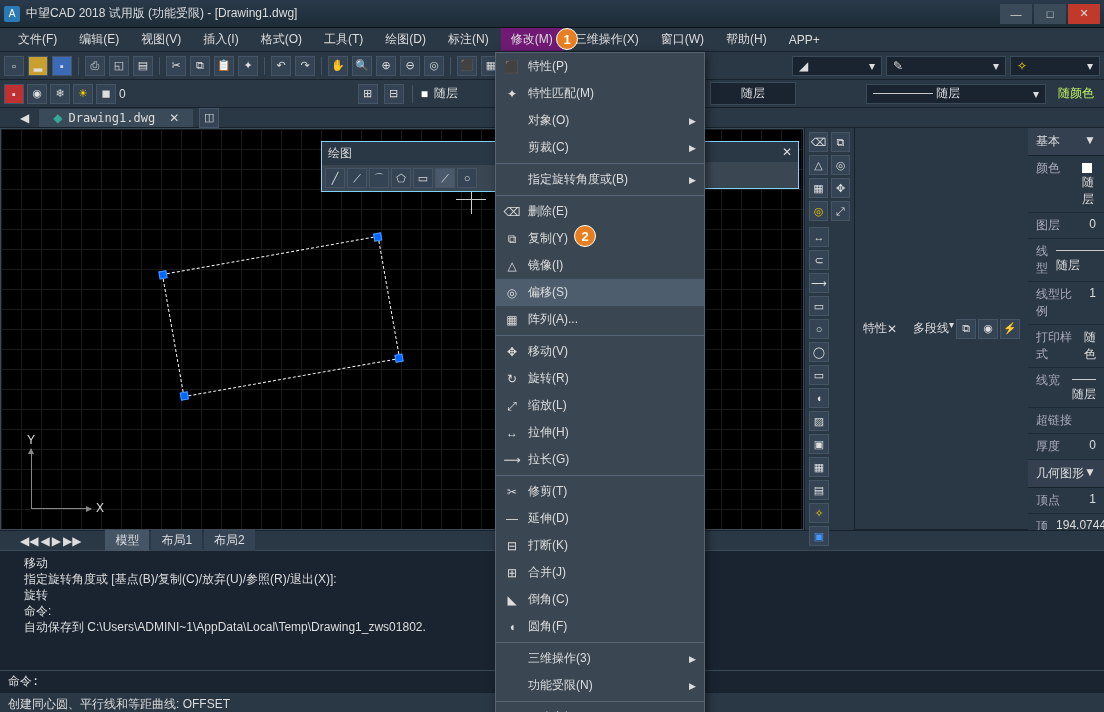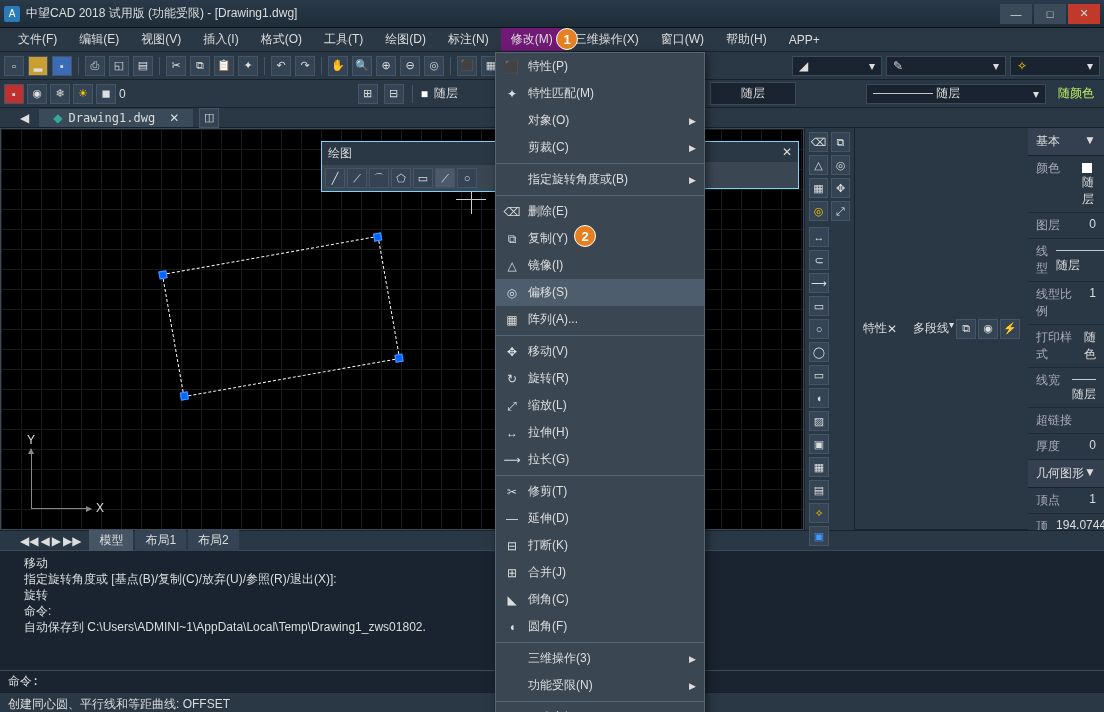--- a/index.html
+++ b/index.html
@@ -344,21 +344,21 @@
         </div>
       </div>
   </div>
 </div>
 
 <div class="bottom-tabs">
   <span>◀◀</span>
   <span>◀</span>
   <span>▶</span>
   <span>▶▶</span>
-  <div id="btabs" style="display:flex;gap:2px;margin-left:6px">
+  <div id="btabs" style="display:flex;gap:2px;margin-left:22px">
       <div class="btab active">模型</div>
       <div class="btab">布局1</div>
       <div class="btab">布局2</div>
     </div>
 </div>
 
 <div class="cmd-area" id="cmd-area">
     <div>移动</div>
     <div>指定旋转角度或 [基点(B)/复制(C)/放弃(U)/参照(R)/退出(X)]:</div>
     <div>旋转</div>

